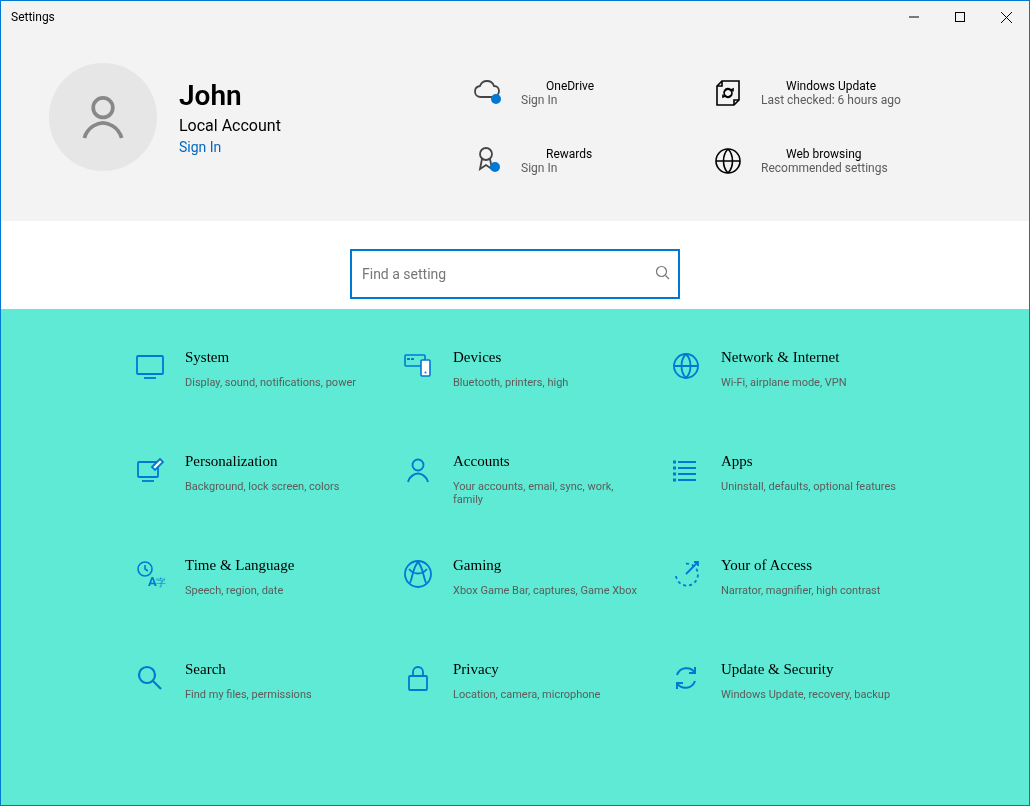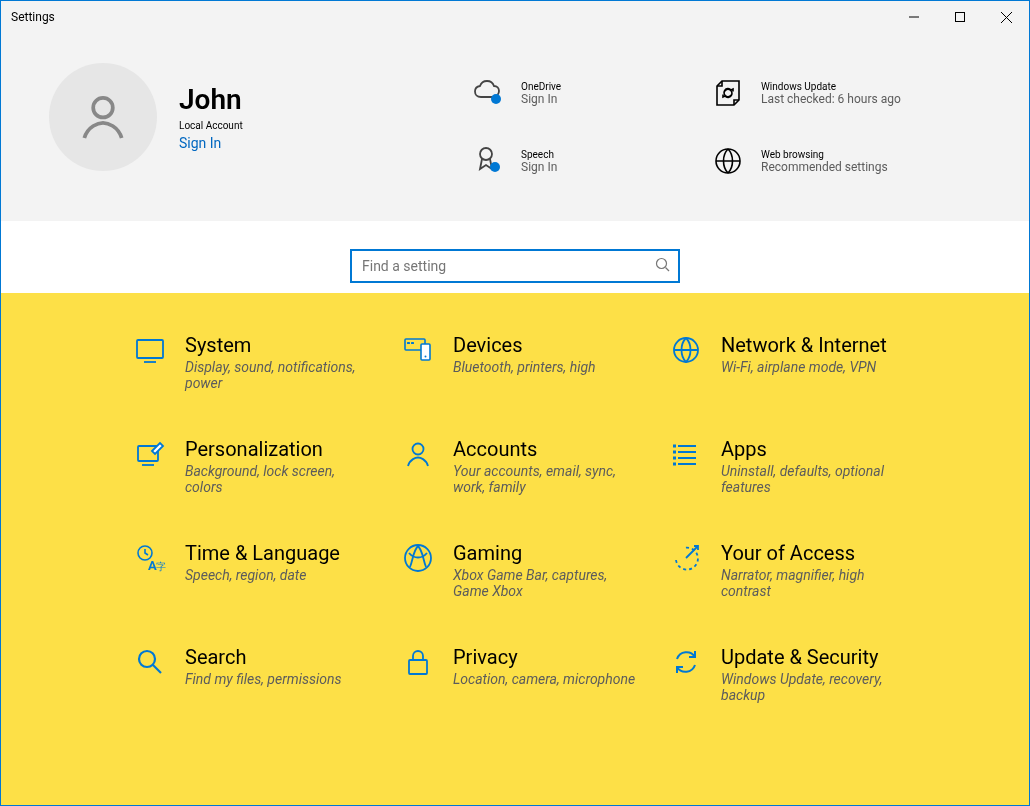--- a/index.html
+++ b/index.html
@@ -9,21 +9,21 @@
     font-size: 14px;
     color: #000;
     background: #fff;
   }
   .window {
     width: 1030px;
     height: 806px;
     border: 1px solid #0078d4;
     display: flex;
     flex-direction: column;
-    background: #fde047;
+    background: #5eead4;
   }
   .titlebar {
     height: 32px;
     display: flex;
     align-items: center;
     padding-left: 10px;
     background: #f3f3f3;
   }
   .titlebar .title {
     font-size: 12px;
@@ -62,21 +62,21 @@
     background: #e6e6e6;
     display: flex;
     align-items: center;
     justify-content: center;
   }
   .user-info .name {
     font-size: 28px;
     font-weight: 600;
   }
   .user-info .acct {
-    font-size: 10px;
+    font-size: 16px;
     color: #000;
     margin-top: 4px;
   }
   .user-info .signin {
     font-size: 14px;
     color: #0067c0;
     margin-top: 4px;
     cursor: pointer;
   }
   .tiles {
@@ -93,36 +93,37 @@
     cursor: pointer;
   }
   .tile-icon {
     width: 38px;
     height: 38px;
     display: flex;
     align-items: center;
     justify-content: center;
   }
   .tile-text .tile-title {
-    font-size: 10px;
+    font-size: 12px;
     font-weight: 400;
+    margin-left: 25px;
   }
   .tile-text .tile-sub {
     font-size: 12px;
     color: #5c5c5c;
   }
   .search-wrap {
     display: flex;
     justify-content: center;
     padding: 28px 0 10px 0;
     background: #fff;
   }
   .search {
     width: 330px;
-    height: 34px;
+    height: 50px;
     border: 2px solid #0078d4;
     display: flex;
     align-items: center;
     padding: 0 8px;
   }
   .search input {
     border: none;
     outline: none;
     flex: 1;
     font-size: 14px;
@@ -148,29 +149,29 @@
   .cat-icon {
     width: 34px;
     height: 34px;
     flex-shrink: 0;
     display: flex;
     align-items: center;
     justify-content: center;
     color: #0078d4;
   }
   .cat-text .cat-title {
-    font-size: 20px;
+    font-size: 15px;
     color: #000;
+    font-family: Liberation Serif, serif;
   }
   .cat-text .cat-sub {
-    font-size: 14px;
+    font-size: 11px;
     color: #5c5c5c;
-    margin-top: 2px;
+    margin-top: 10px;
     max-width: 190px;
-    font-style: italic;
   }
 </style>
 </head>
 <body>
 
 <div class="window">
 
   <div class="titlebar">
     <span class="title">Settings</span>
     <div class="caption-buttons">
@@ -239,21 +240,21 @@
 
       <div class="tile">
         <div class="tile-icon">
           <svg width="36" height="36" viewBox="0 0 36 36">
             <circle cx="16" cy="11" r="6" fill="none" stroke="#444" stroke-width="1.8"></circle>
             <path d="M12 16 L10 26 L16 22 L22 26 L20 16" fill="none" stroke="#444" stroke-width="1.8"></path>
             <circle cx="25" cy="24" r="5" fill="#0078d4"></circle>
           </svg>
         </div>
         <div class="tile-text">
-          <div class="tile-title">Speech</div>
+          <div class="tile-title">Rewards</div>
           <div class="tile-sub">Sign In</div>
         </div>
       </div>
 
       <div class="tile">
         <div class="tile-icon">
           <svg width="30" height="30" viewBox="0 0 30 30" fill="none" stroke="#000" stroke-width="1.6">
             <circle cx="15" cy="15" r="12"></circle>
             <path d="M3 15 H27 M15 3 C9 9 9 21 15 27 M15 3 C21 9 21 21 15 27"></path>
           </svg>

